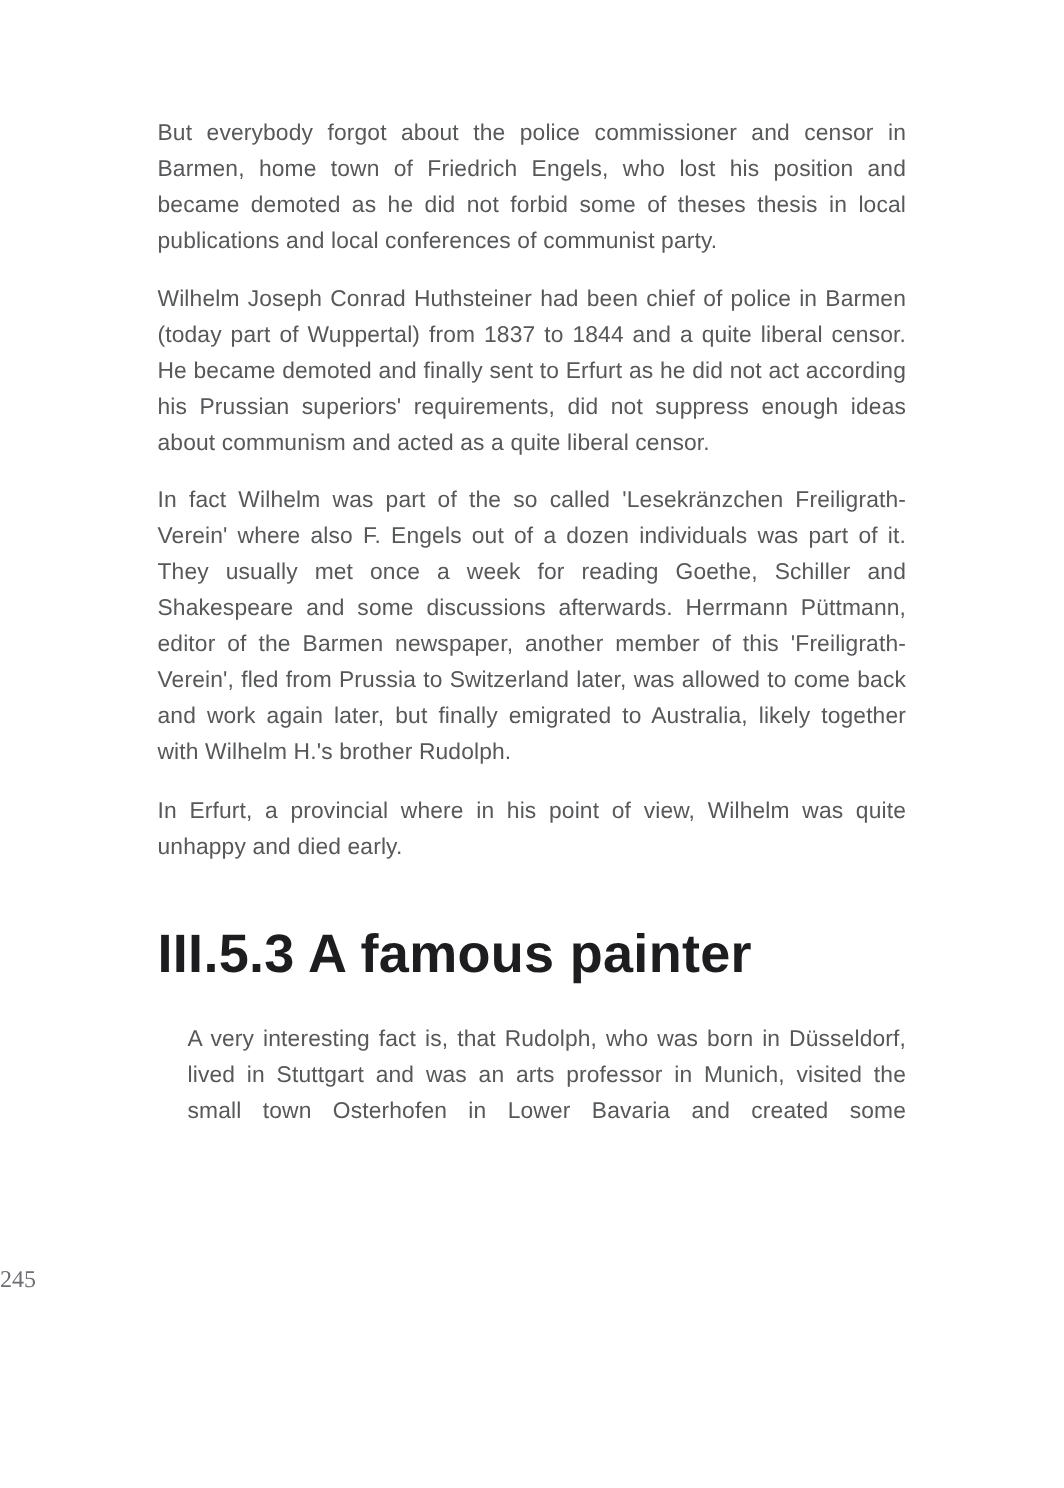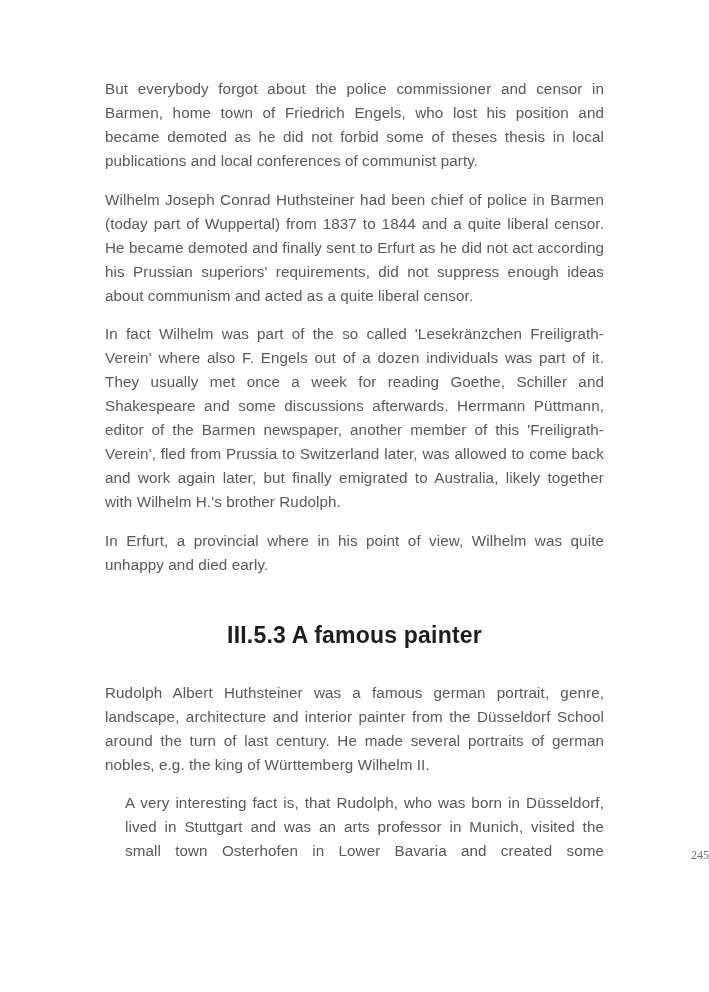--- a/index.html
+++ b/index.html
@@ -33,48 +33,46 @@
     text-align:justify;
     text-justify:inter-word;
   }
   p.body.continued{
     
     text-align-last:justify;
     margin-left:20px;
   }
   h1.section-heading{
     margin:40px 0 27px 0;
-    font-size:23px;
+    font-size:36px;
     line-height:37px;
     font-weight:700;
     letter-spacing:0.2px;
     color:var(--heading-text);
-    text-align:center;
   }
   .page-number{
     position:absolute;
     left:0;
     right:0;
     bottom:33px;
-    text-align:right;
+    text-align:left;
     font-family:"Liberation Serif", serif;
-    font-size:12px;
+    font-size:16px;
     color:var(--page-number);
   }
 </style>
 </head>
 <body>
 
 <div class="page">
   <div class="content">
     <p class="body">But everybody forgot about the police commissioner and censor in Barmen, home town of Friedrich Engels, who lost his position and became demoted  as he did not forbid some of theses thesis in local publications and local conferences of communist party.</p>
     <p class="body">Wilhelm Joseph Conrad Huthsteiner had been chief of police in Barmen (today part of Wuppertal) from 1837 to 1844 and a quite liberal censor. He became demoted and finally sent to Erfurt as he did not act according his Prussian superiors' requirements, did not suppress enough ideas about communism and acted as a quite liberal censor.</p>
     <p class="body">In fact Wilhelm was part of the so called 'Lesekränzchen Freiligrath-Verein' where also F. Engels out of a dozen individuals was part of it. They usually met once a week for reading Goethe, Schiller and Shakespeare and some discussions afterwards. Herrmann Püttmann, editor of the Barmen newspaper, another member of this 'Freiligrath-Verein', fled from Prussia to Switzerland later, was allowed to come back and work again later, but finally emigrated to Australia, likely together with Wilhelm H.'s brother Rudolph.</p>
     <p class="body">In Erfurt, a provincial where in his point of view, Wilhelm was quite unhappy and died early.</p>
 
     <h1 class="section-heading">III.5.3 A famous painter</h1>
 
-    <p class="body">Rudolph Albert Huthsteiner was a famous german portrait, genre, landscape, architecture and interior painter from the Düsseldorf School around the turn of last century. He made several portraits of german nobles, e.g. the king of Württemberg Wilhelm II.</p>
     <p class="body continued">A very interesting fact is, that Rudolph, who was born in Düsseldorf, lived in Stuttgart and was an arts professor in Munich, visited the small town  Osterhofen in Lower Bavaria and created some</p>
   </div>
 
   <div class="page-number">245</div>
 </div>
 
 </body></html>

